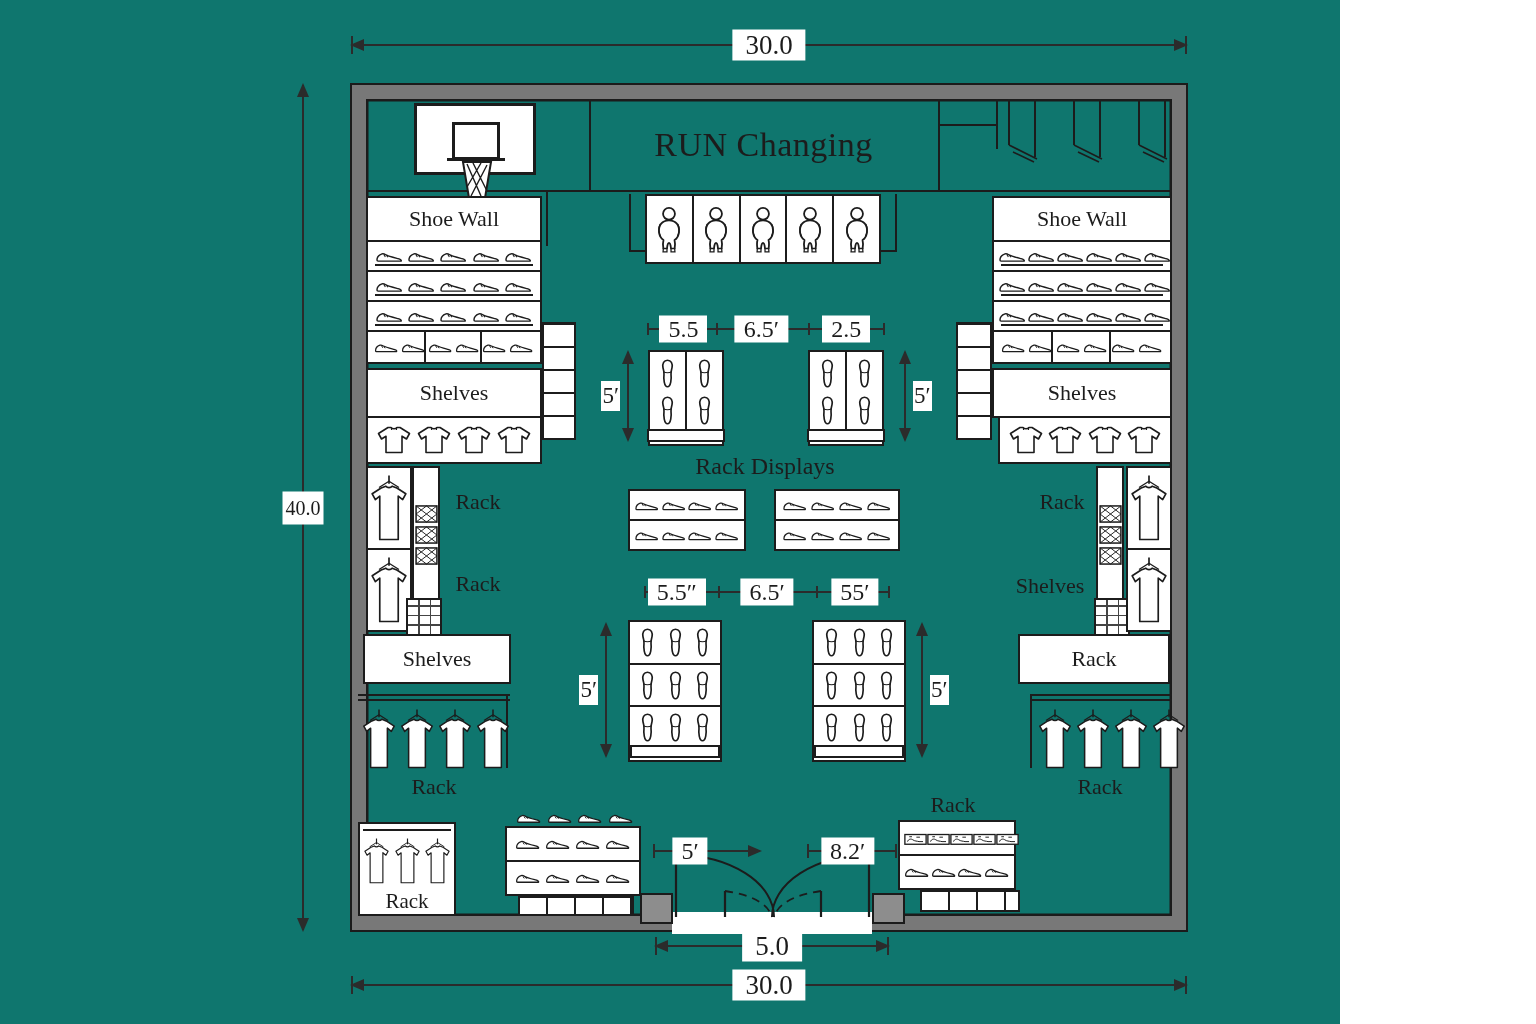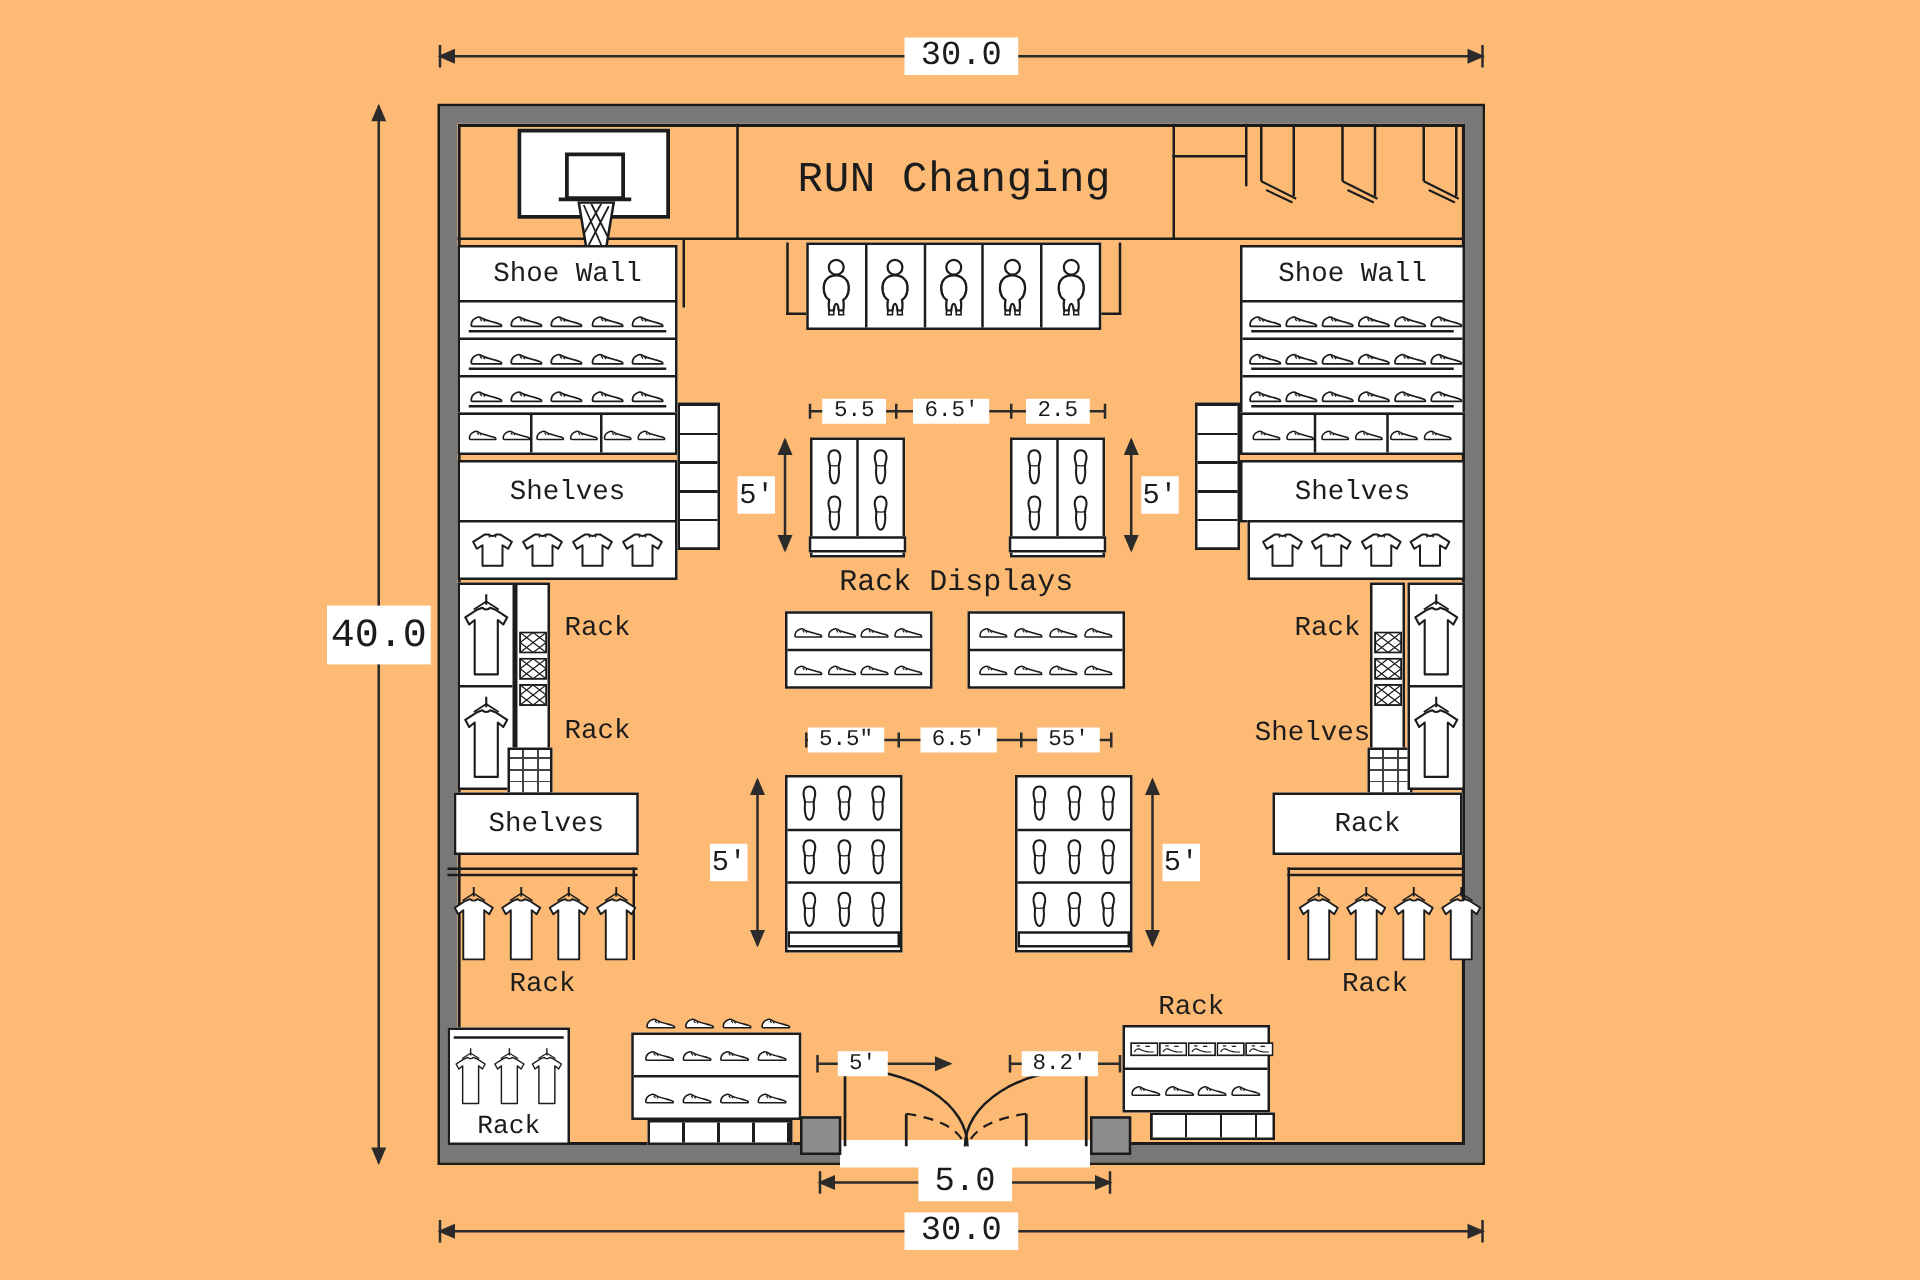--- a/index.html
+++ b/index.html
@@ -1,17 +1,17 @@
 <!DOCTYPE html>
 <html><head>
 <meta charset="utf-8">
 <style>
   html,body{margin:0;padding:0;background:#fff}
-  #plan{position:relative;width:1536px;height:1024px;background:#fdba74;overflow:hidden;
-        font-family:Liberation Mono, monospace;color:#1c1c1c}
+  #plan{position:relative;width:1340px;height:1024px;background:#0f766e;overflow:hidden;
+        font-family:Liberation Serif, serif;color:#1c1c1c}
   .abs{position:absolute}
   .box{position:absolute;border:2px solid #1c1c1c;background:#fff;box-sizing:border-box}
   .txt{position:absolute;display:flex;align-items:center;justify-content:center;white-space:nowrap;color:#1c1c1c}
   .line{position:absolute;background:#1c1c1c}
   .wall{position:absolute;left:352px;top:85px;width:834px;height:845px;box-sizing:border-box;
         border:14px solid #787878;outline:2.5px solid #1b1b1b;box-shadow:inset 0 0 0 2.5px #1b1b1b}
   .post{position:absolute;background:#8d8d8d;border:2px solid #1b1b1b;box-sizing:border-box}
   svg.ic{display:block;flex:none}
   .irow{position:absolute;display:flex;align-items:flex-end;justify-content:space-evenly;box-sizing:border-box;padding:2px 4px}
   .icenter{align-items:center}
@@ -48,27 +48,27 @@
   .urow:last-child{border-bottom:none}
   .ubase{position:absolute;left:-3px;right:-3px;bottom:2px;height:9px;border:2px solid #1c1c1c;background:#fff}
   .stall-row{position:absolute;display:flex;justify-content:space-between}
   .cubbies{position:absolute;display:flex;justify-content:space-evenly;align-items:flex-start}
   
   .dim-h{position:absolute;height:0}
   .dim-h .l{position:absolute;left:0;right:0;top:-1px;height:2px;background:#2b2b2b}
   .dim-h .al{position:absolute;left:-2px;top:-6px;width:0;height:0;border:6px solid transparent;border-right:14px solid #2b2b2b;border-left:0}
   .dim-h .ar{position:absolute;right:-2px;top:-6px;width:0;height:0;border:6px solid transparent;border-left:14px solid #2b2b2b;border-right:0}
   .dim-h .tick{position:absolute;top:-9px;width:2px;height:18px;background:#2b2b2b}
-  .dim-h .lab{position:absolute;top:0;transform:translate(-50%,-50%);background:#fff;padding:0 9px;font-size:18px}
+  .dim-h .lab{position:absolute;top:0;transform:translate(-50%,-50%);background:#fff;padding:0 9px;font-size:24px}
   .dim-h.big .lab{font-size:27px;padding:0 13px}
   .dim-v{position:absolute;width:0}
   .dim-v .l{position:absolute;top:0;bottom:0;left:-1px;width:2px;background:#2b2b2b}
   .dim-v .at{position:absolute;top:-2px;left:-6px;width:0;height:0;border:6px solid transparent;border-bottom:14px solid #2b2b2b;border-top:0}
   .dim-v .ab{position:absolute;bottom:-2px;left:-6px;width:0;height:0;border:6px solid transparent;border-top:14px solid #2b2b2b;border-bottom:0}
-  .dim-v .lab{position:absolute;top:50%;left:0;transform:translate(-50%,-50%);background:#fff;padding:5px 3px;font-size:32px}
+  .dim-v .lab{position:absolute;top:50%;left:0;transform:translate(-50%,-50%);background:#fff;padding:5px 3px;font-size:20px}
   .dim-v .side-l{position:absolute;top:50%;right:8px;transform:translateY(-50%);font-size:23px;background:#fff;padding:2px 1px}
   .dim-v .side-r{position:absolute;top:50%;left:8px;transform:translateY(-50%);font-size:23px;background:#fff;padding:2px 1px}
   
   .ic-shoe{width:29px;height:17px}
   .small .ic-shoe{width:25px;height:15px}
   .mid .ic-shoe{width:26px;height:15px}
   .stand .ic-shoe{width:26px;height:16px}
   .ic-sole{width:19px;height:29px}
   .ic-tshirt{width:36px;height:30px}
   .ic-hshirt{width:38px;height:66px}

